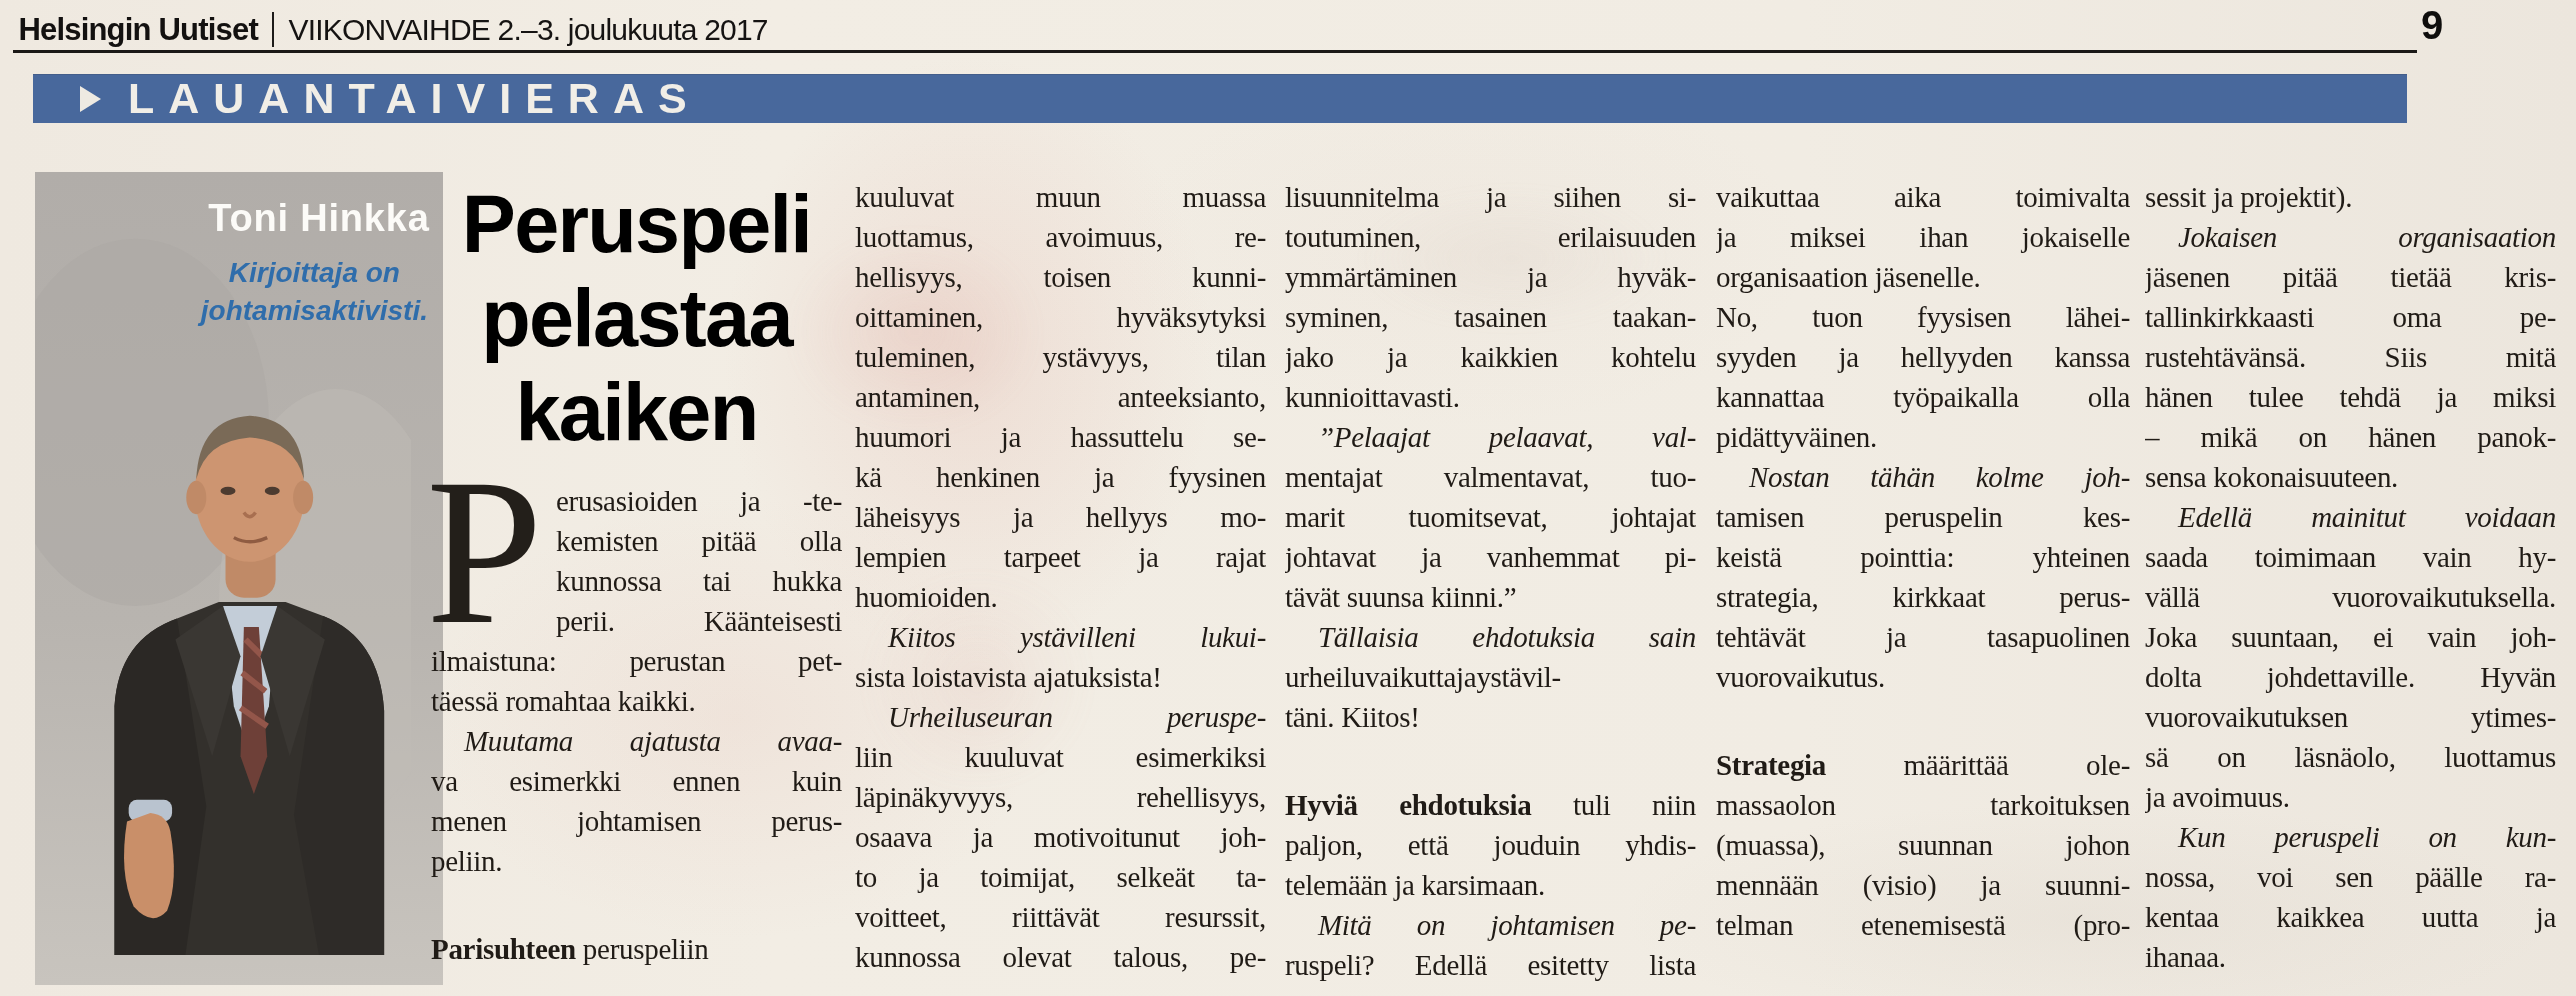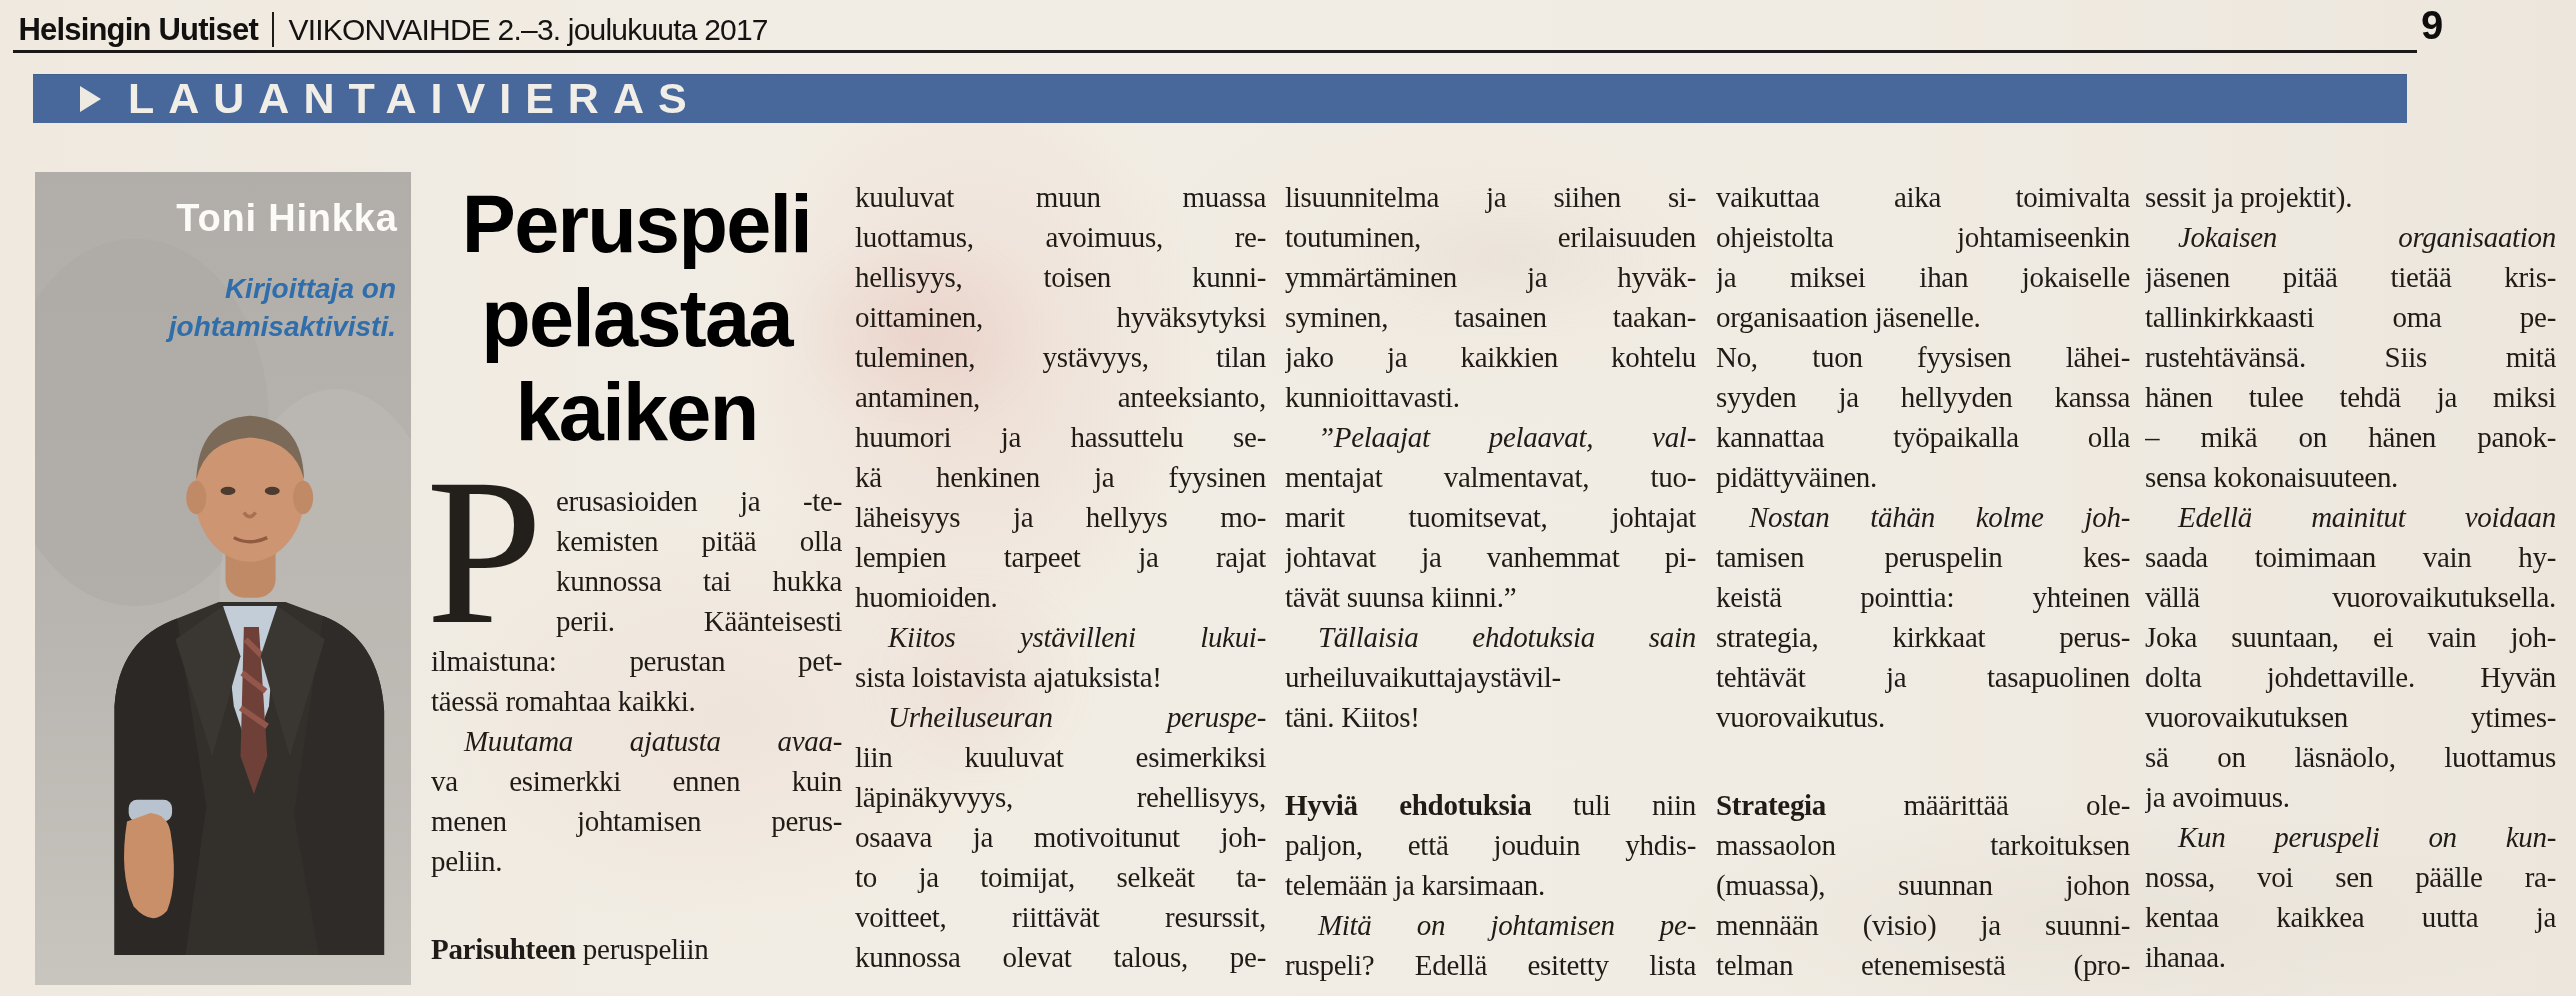--- a/index.html
+++ b/index.html
@@ -20,24 +20,24 @@
   .mast-sep{width:2.5px;height:35px;background:#1d1b19;}
   .edition{font:normal 30px "Liberation Sans",sans-serif;color:#151312;letter-spacing:-0.8px;}
   .toprule{position:absolute;left:13.4px;top:50px;width:2404px;height:3.3px;background:#1b1917;}
   .pagenum{position:absolute;left:2421px;top:3.3px;font:bold 40px "Liberation Sans",sans-serif;color:#0e0d0c;}
   
   .banner{position:absolute;left:33px;top:74px;width:2374px;height:49px;background:#48689c;display:flex;align-items:center;box-shadow:0 0.8px 0 rgba(60,70,90,.35) inset;}
   .banner-arrow{margin-left:47px;width:0;height:0;border-left:21px solid #eeeae2;border-top:13.4px solid transparent;border-bottom:13.4px solid transparent;}
   .banner-label{margin-left:27px;font:bold 43px "Liberation Sans",sans-serif;color:#f1eee7;letter-spacing:14px;}
   
   .photo{position:absolute;left:35px;top:172px;width:376px;height:813px;
-    background:linear-gradient(180deg,#b1ada9 0%,#b8b4af 55%,#c8c4be 100%);}
+    background:linear-gradient(180deg,#b1ada9 0%,#b8b4af 55%,#c8c4be 100%);padding-left:32px;}
   .photo svg{position:absolute;left:0;top:0;}
   .byline-name{position:absolute;top:25px;right:13.4px;font:bold 38px "Liberation Sans",sans-serif;color:#fcfbf8;letter-spacing:0.8px;}
-  .byline-role{position:absolute;top:98px;right:15px;text-align:right;font:italic bold 28px "Liberation Sans",sans-serif;color:#2f6dab;line-height:38px;}
+  .byline-role{position:absolute;top:82px;right:15px;text-align:center;font:italic bold 28px "Liberation Sans",sans-serif;color:#2f6dab;line-height:38px;}
   
   .col{position:absolute;top:177px;width:411px;}
   .col1{left:431px;}.col2{left:855px;}.col3{left:1285px;}.col4{left:1716px;width:414px;}.col5{left:2145px;}
   .headline{font:bold 81px "Liberation Sans",sans-serif;line-height:94px;letter-spacing:-1.7px;color:#000000;margin-bottom:22px;text-align:center;}
   .hline{height:94px;overflow:hidden;}
   .colbody{position:relative;}
   .dropcap{position:absolute;left:-5px;top:-13.4px;font:normal 210px "Liberation Serif",serif;line-height:167px;color:#231f1a;}
   .bodyline{font-size:29px;line-height:40px;height:40px;overflow:hidden;letter-spacing:-0.3px;
     text-align:justify;text-align-last:justify;color:#201b16;}
   .bodyline b{letter-spacing:-0.3px;}
@@ -180,21 +180,20 @@
       <div class="bodyline gap"><b>Hyviä ehdotuksia</b> tuli niin</div>
       <div class="bodyline">paljon, että jouduin yhdis-</div>
       <div class="bodyline flush">telemään ja karsimaan.</div>
       <div class="bodyline ind">Mitä on johtamisen pe-</div>
       <div class="bodyline">ruspeli? Edellä esitetty lista</div>
     </div>
   </div>
 <div class="col col4">
     <div>
       <div class="bodyline">vaikuttaa aika toimivalta</div>
-      <div class="bodyline">ohjeistolta johtamiseenkin</div>
       <div class="bodyline">ja miksei ihan jokaiselle</div>
       <div class="bodyline flush">organisaation jäsenelle.</div>
       <div class="bodyline">No, tuon fyysisen lähei-</div>
       <div class="bodyline">syyden ja hellyyden kanssa</div>
       <div class="bodyline">kannattaa työpaikalla olla</div>
       <div class="bodyline flush">pidättyväinen.</div>
       <div class="bodyline ind">Nostan tähän kolme joh-</div>
       <div class="bodyline">tamisen peruspelin kes-</div>
       <div class="bodyline">keistä pointtia: yhteinen</div>
       <div class="bodyline">strategia, kirkkaat perus-</div>

